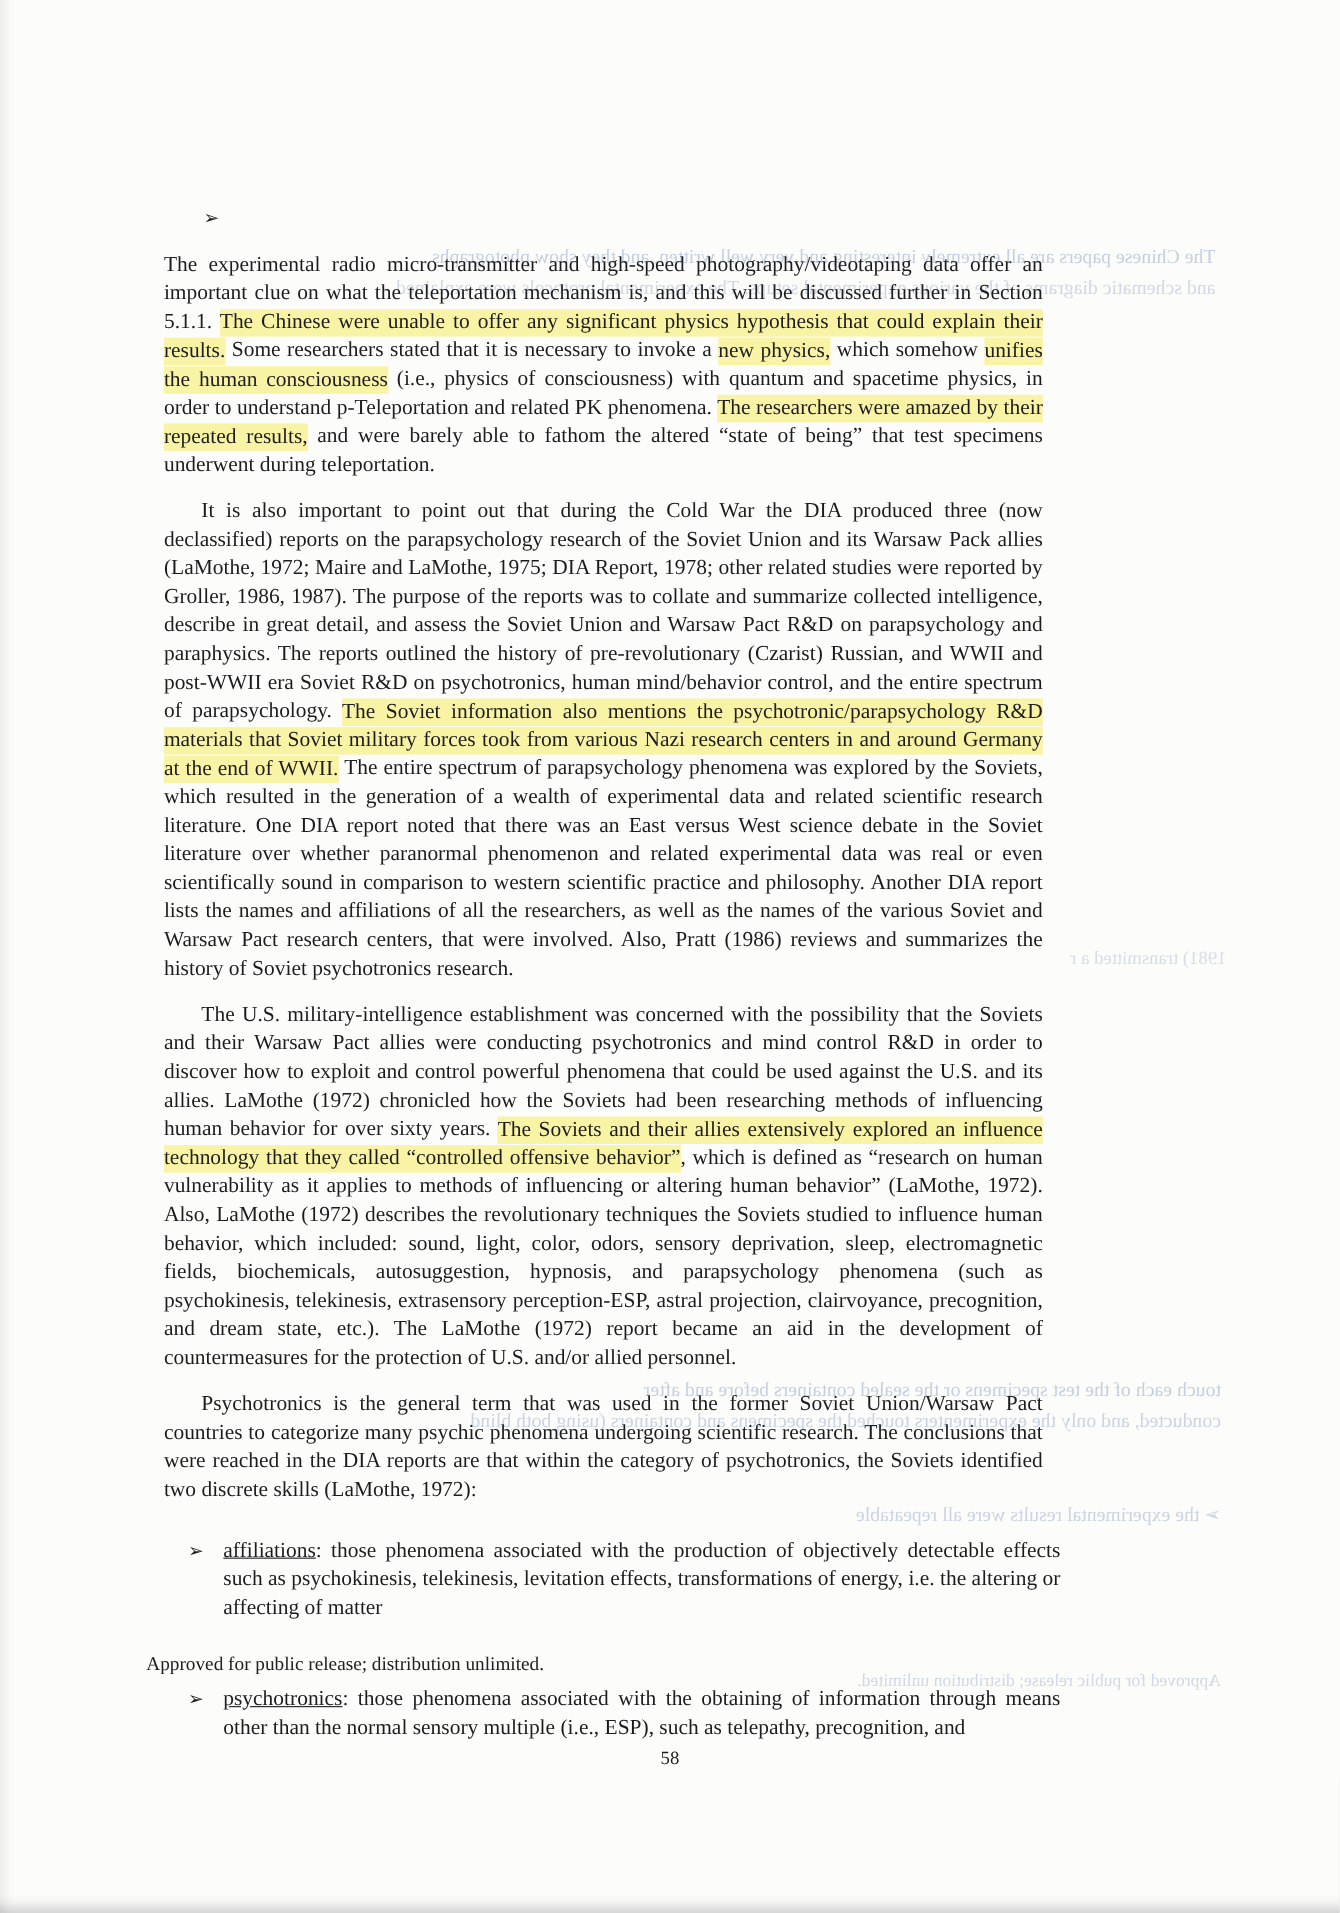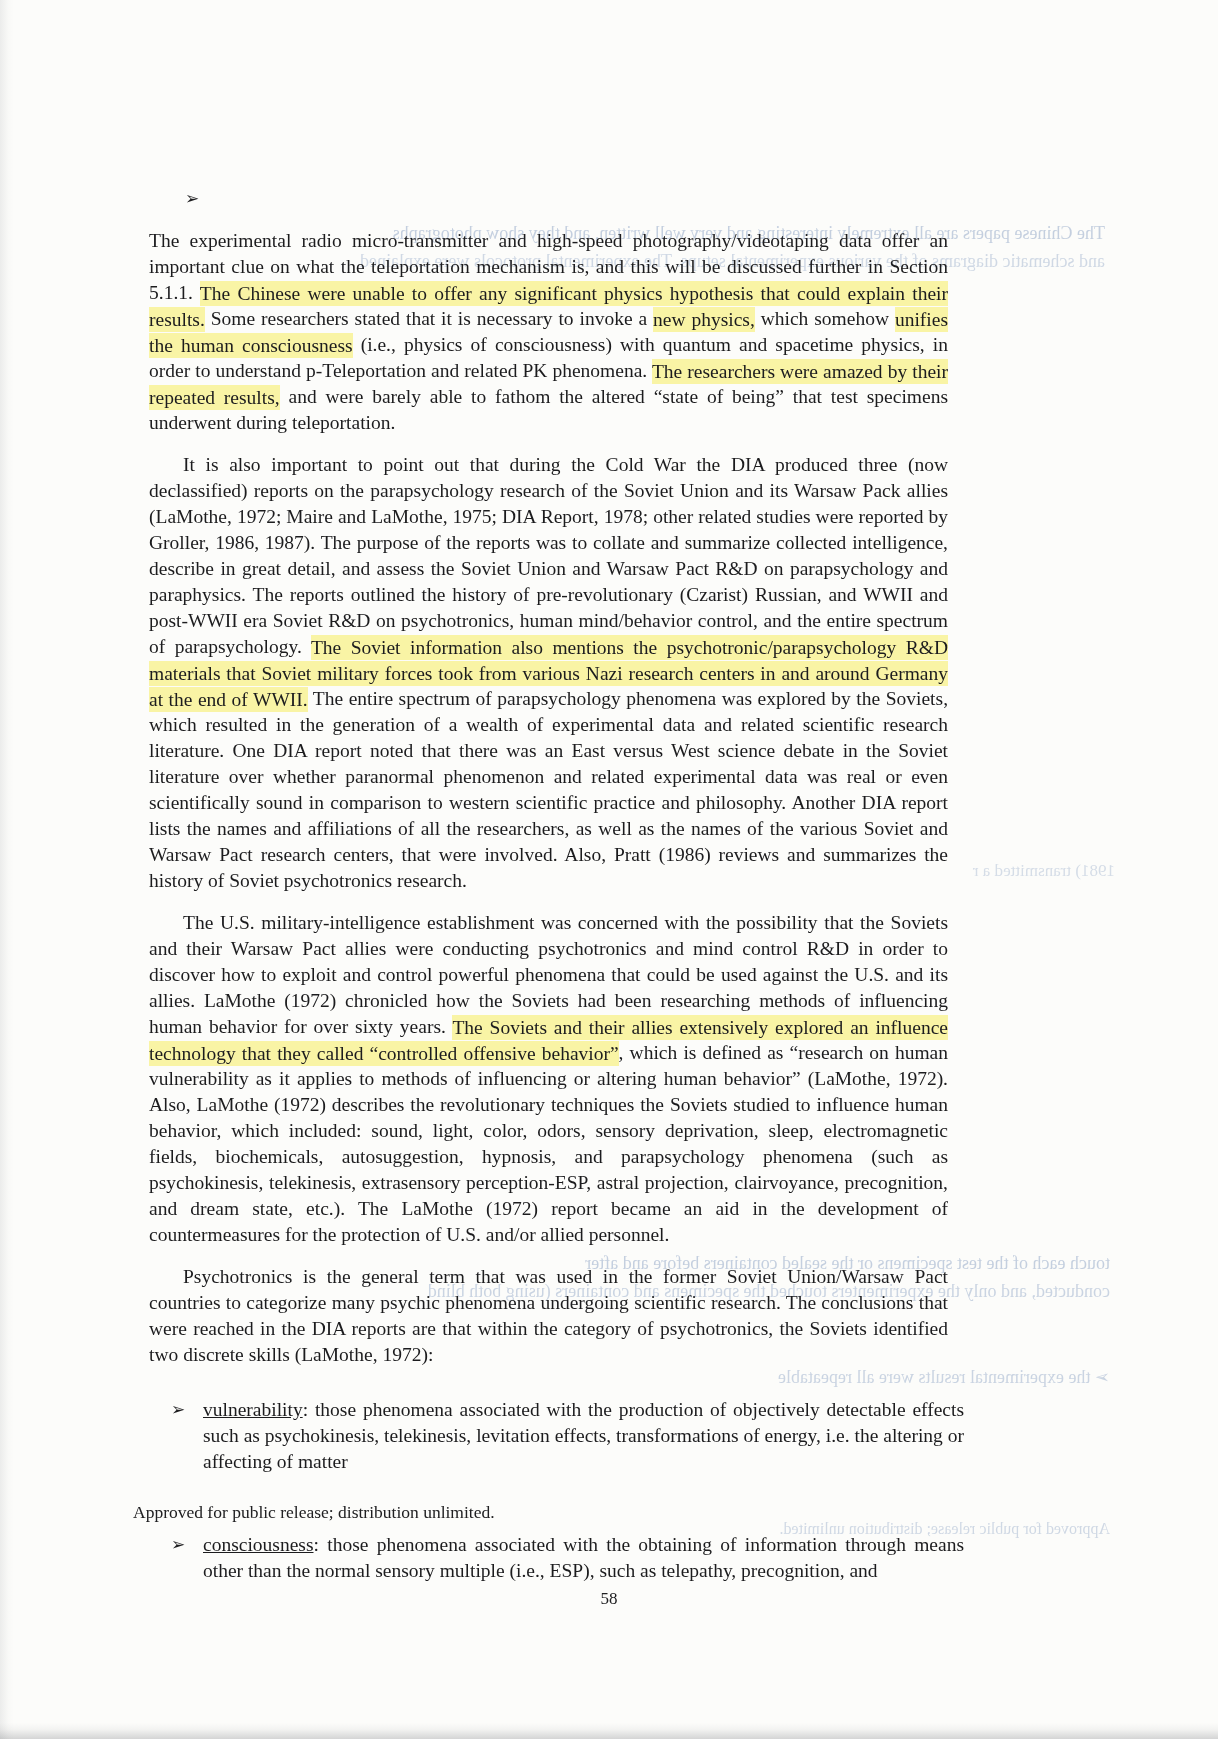--- a/index.html
+++ b/index.html
@@ -77,22 +77,22 @@
   <div class="content" id="content" data-name="page-body-text">
       <div class="bullet" data-name="intro-bullet">
         <span class="glyph" data-name="list-bullet-icon">➢</span>
       </div>
       <p data-name="paragraph-teleportation-mechanism"><span data-name="text-run">The experimental radio micro-transmitter and high-speed photography/videotaping data offer an important clue on what the teleportation mechanism is, and this will be discussed further in Section 5.1.1. </span><mark data-name="highlighted-text">The Chinese were unable to offer any significant physics hypothesis that could explain their results.</mark><span data-name="text-run"> Some researchers stated that it is necessary to invoke a </span><mark data-name="highlighted-text">new physics,</mark><span data-name="text-run"> which somehow </span><mark data-name="highlighted-text">unifies the human consciousness</mark><span data-name="text-run"> (i.e., physics of consciousness) with quantum and spacetime physics, in order to understand p-Teleportation and related PK phenomena. </span><mark data-name="highlighted-text">The researchers were amazed by their repeated results,</mark><span data-name="text-run"> and were barely able to fathom the altered “state of being” that test specimens underwent during teleportation.</span></p>
       <p class="ind" data-name="paragraph-dia-reports"><span data-name="text-run">It is also important to point out that during the Cold War the DIA produced three (now declassified) reports on the parapsychology research of the Soviet Union and its Warsaw Pack allies (LaMothe, 1972; Maire and LaMothe, 1975; DIA Report, 1978; other related studies were reported by Groller, 1986, 1987). The purpose of the reports was to collate and summarize collected intelligence, describe in great detail, and assess the Soviet Union and Warsaw Pact R&amp;D on parapsychology and paraphysics. The reports outlined the history of pre-revolutionary (Czarist) Russian, and WWII and post-WWII era Soviet R&amp;D on psychotronics, human mind/behavior control, and the entire spectrum of parapsychology. </span><mark data-name="highlighted-text">The Soviet information also mentions the psychotronic/parapsychology R&amp;D materials that Soviet military forces took from various Nazi research centers in and around Germany at the end of WWII.</mark><span data-name="text-run"> The entire spectrum of parapsychology phenomena was explored by the Soviets, which resulted in the generation of a wealth of experimental data and related scientific research literature. One DIA report noted that there was an East versus West science debate in the Soviet literature over whether paranormal phenomenon and related experimental data was real or even scientifically sound in comparison to western scientific practice and philosophy. Another DIA report lists the names and affiliations of all the researchers, as well as the names of the various Soviet and Warsaw Pact research centers, that were involved. Also, Pratt (1986) reviews and summarizes the history of Soviet psychotronics research.</span></p>
       <p class="ind" data-name="paragraph-us-military-intelligence"><span data-name="text-run">The U.S. military-intelligence establishment was concerned with the possibility that the Soviets and their Warsaw Pact allies were conducting psychotronics and mind control R&amp;D in order to discover how to exploit and control powerful phenomena that could be used against the U.S. and its allies. LaMothe (1972) chronicled how the Soviets had been researching methods of influencing human behavior for over sixty years. </span><mark data-name="highlighted-text">The Soviets and their allies extensively explored an influence technology that they called “controlled offensive behavior”</mark><span data-name="text-run">, which is defined as “research on human vulnerability as it applies to methods of influencing or altering human behavior” (LaMothe, 1972). Also, LaMothe (1972) describes the revolutionary techniques the Soviets studied to influence human behavior, which included: sound, light, color, odors, sensory deprivation, sleep, electromagnetic fields, biochemicals, autosuggestion, hypnosis, and parapsychology phenomena (such as psychokinesis, telekinesis, extrasensory perception-ESP, astral projection, clairvoyance, precognition, and dream state, etc.). The LaMothe (1972) report became an aid in the development of countermeasures for the protection of U.S. and/or allied personnel.</span></p>
       <p class="ind" data-name="paragraph-psychotronics-definition"><span data-name="text-run">Psychotronics is the general term that was used in the former Soviet Union/Warsaw Pact countries to categorize many psychic phenomena undergoing scientific research. The conclusions that were reached in the DIA reports are that within the category of psychotronics, the Soviets identified two discrete skills (LaMothe, 1972):</span></p>
       <div class="bullet" data-name="bioenergetics-bullet">
         <span class="glyph" data-name="list-bullet-icon">➢</span>
-        <span class="btext" data-name="bullet-text"><span data-name="underlined-term" style="text-decoration: underline;">vulnerability</span><span data-name="text-run">: those phenomena associated with the production of objectively detectable effects such as psychokinesis, telekinesis, levitation effects, transformations of energy, i.e. the altering or affecting of matter</span></span>
+        <span class="btext" data-name="bullet-text"><span data-name="underlined-term" style="text-decoration: underline;">affiliations</span><span data-name="text-run">: those phenomena associated with the production of objectively detectable effects such as psychokinesis, telekinesis, levitation effects, transformations of energy, i.e. the altering or affecting of matter</span></span>
       </div>
       <div class="bullet" data-name="bioinformation-bullet">
         <span class="glyph" data-name="list-bullet-icon">➢</span>
-        <span class="btext" data-name="bullet-text"><span data-name="underlined-term" style="text-decoration: underline;">consciousness</span><span data-name="text-run">: those phenomena associated with the obtaining of information through means other than the normal sensory multiple (i.e., ESP), such as telepathy, precognition, and</span></span>
+        <span class="btext" data-name="bullet-text"><span data-name="underlined-term" style="text-decoration: underline;">psychotronics</span><span data-name="text-run">: those phenomena associated with the obtaining of information through means other than the normal sensory multiple (i.e., ESP), such as telepathy, precognition, and</span></span>
       </div>
     </div>
   <div class="footer" data-name="distribution-statement">Approved for public release; distribution unlimited.</div>
   <div class="page-number" data-name="page-number">58</div>
 </div>
 
 </body></html>

